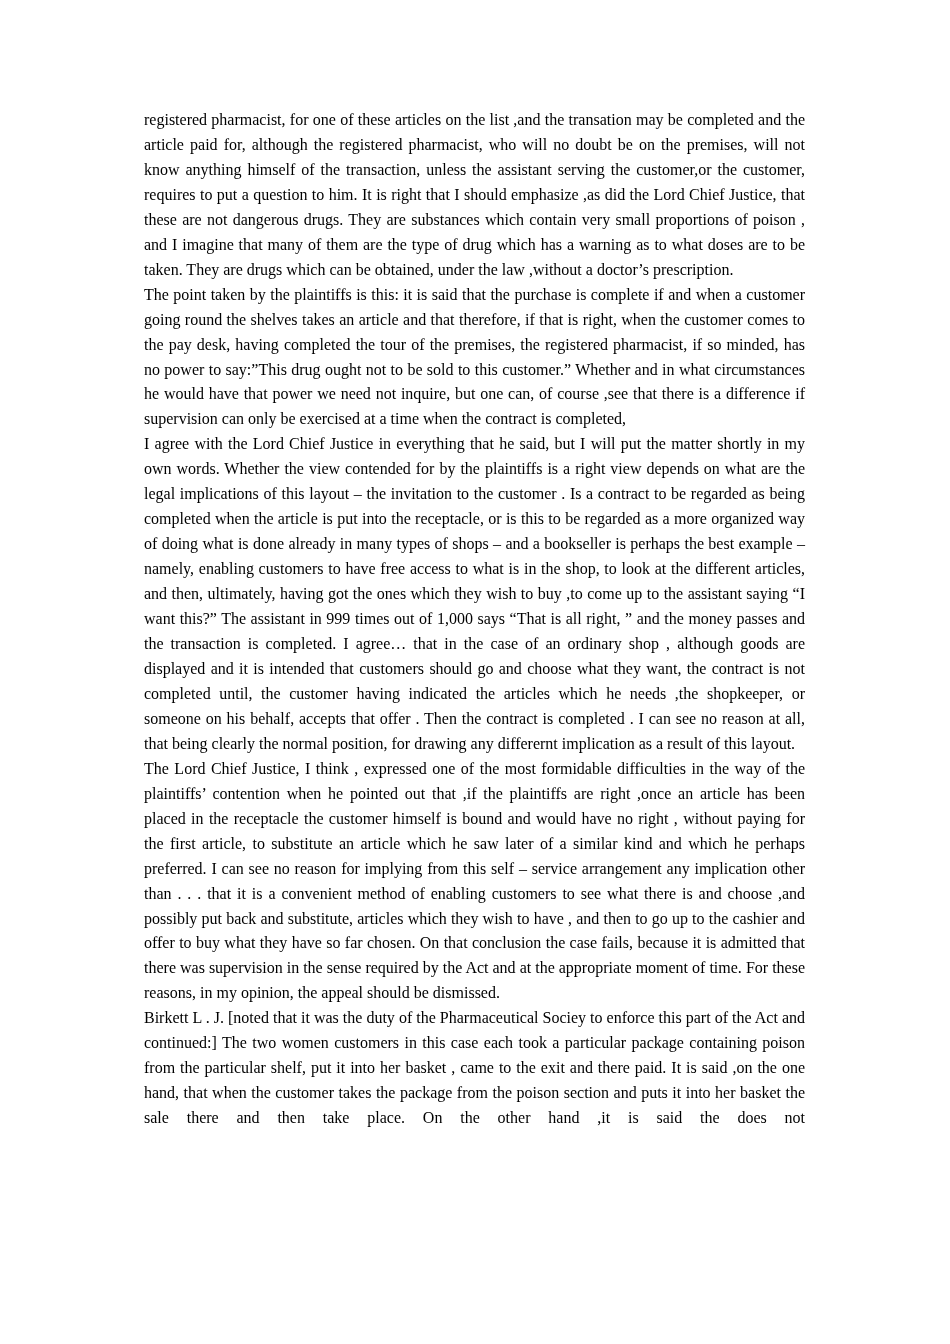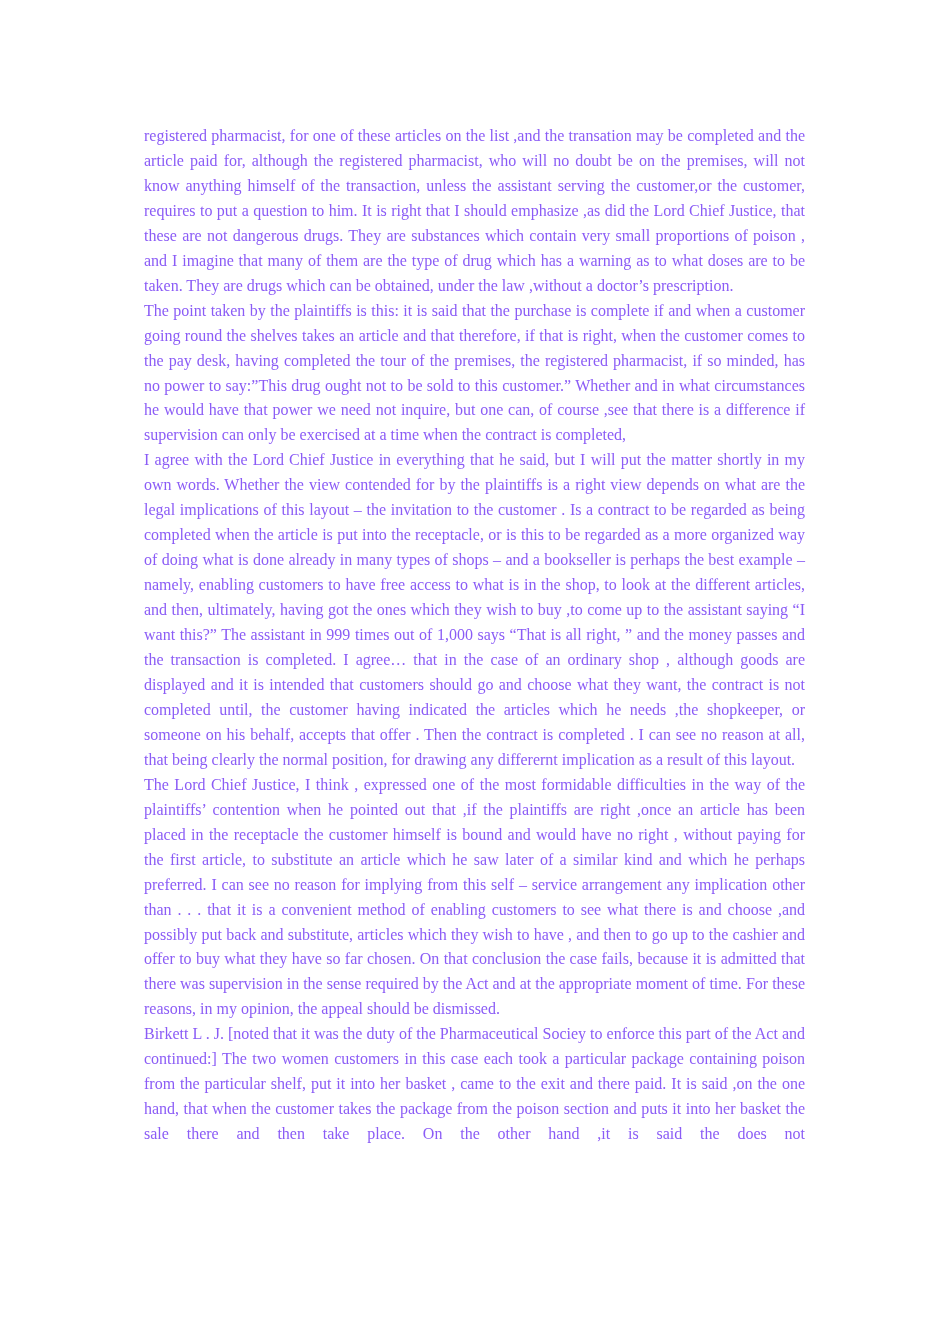--- a/index.html
+++ b/index.html
@@ -9,26 +9,26 @@
   }
   body {
     width: 950px;
     height: 1344px;
     position: relative;
     overflow: hidden;
   }
   .page {
     position: absolute;
     left: 144px;
-    top: 124px;
+    top: 108px;
     width: 661px;
     font-family: "Liberation Serif", serif;
     font-size: 16px;
     line-height: 24.95px;
-    color: #8b5cf6;
+    color: #000000;
   }
   .page p {
     margin: 0;
     padding: 0;
     text-align: justify;
     text-align-last: left;
   }
 </style>
 </head>
 <body>

